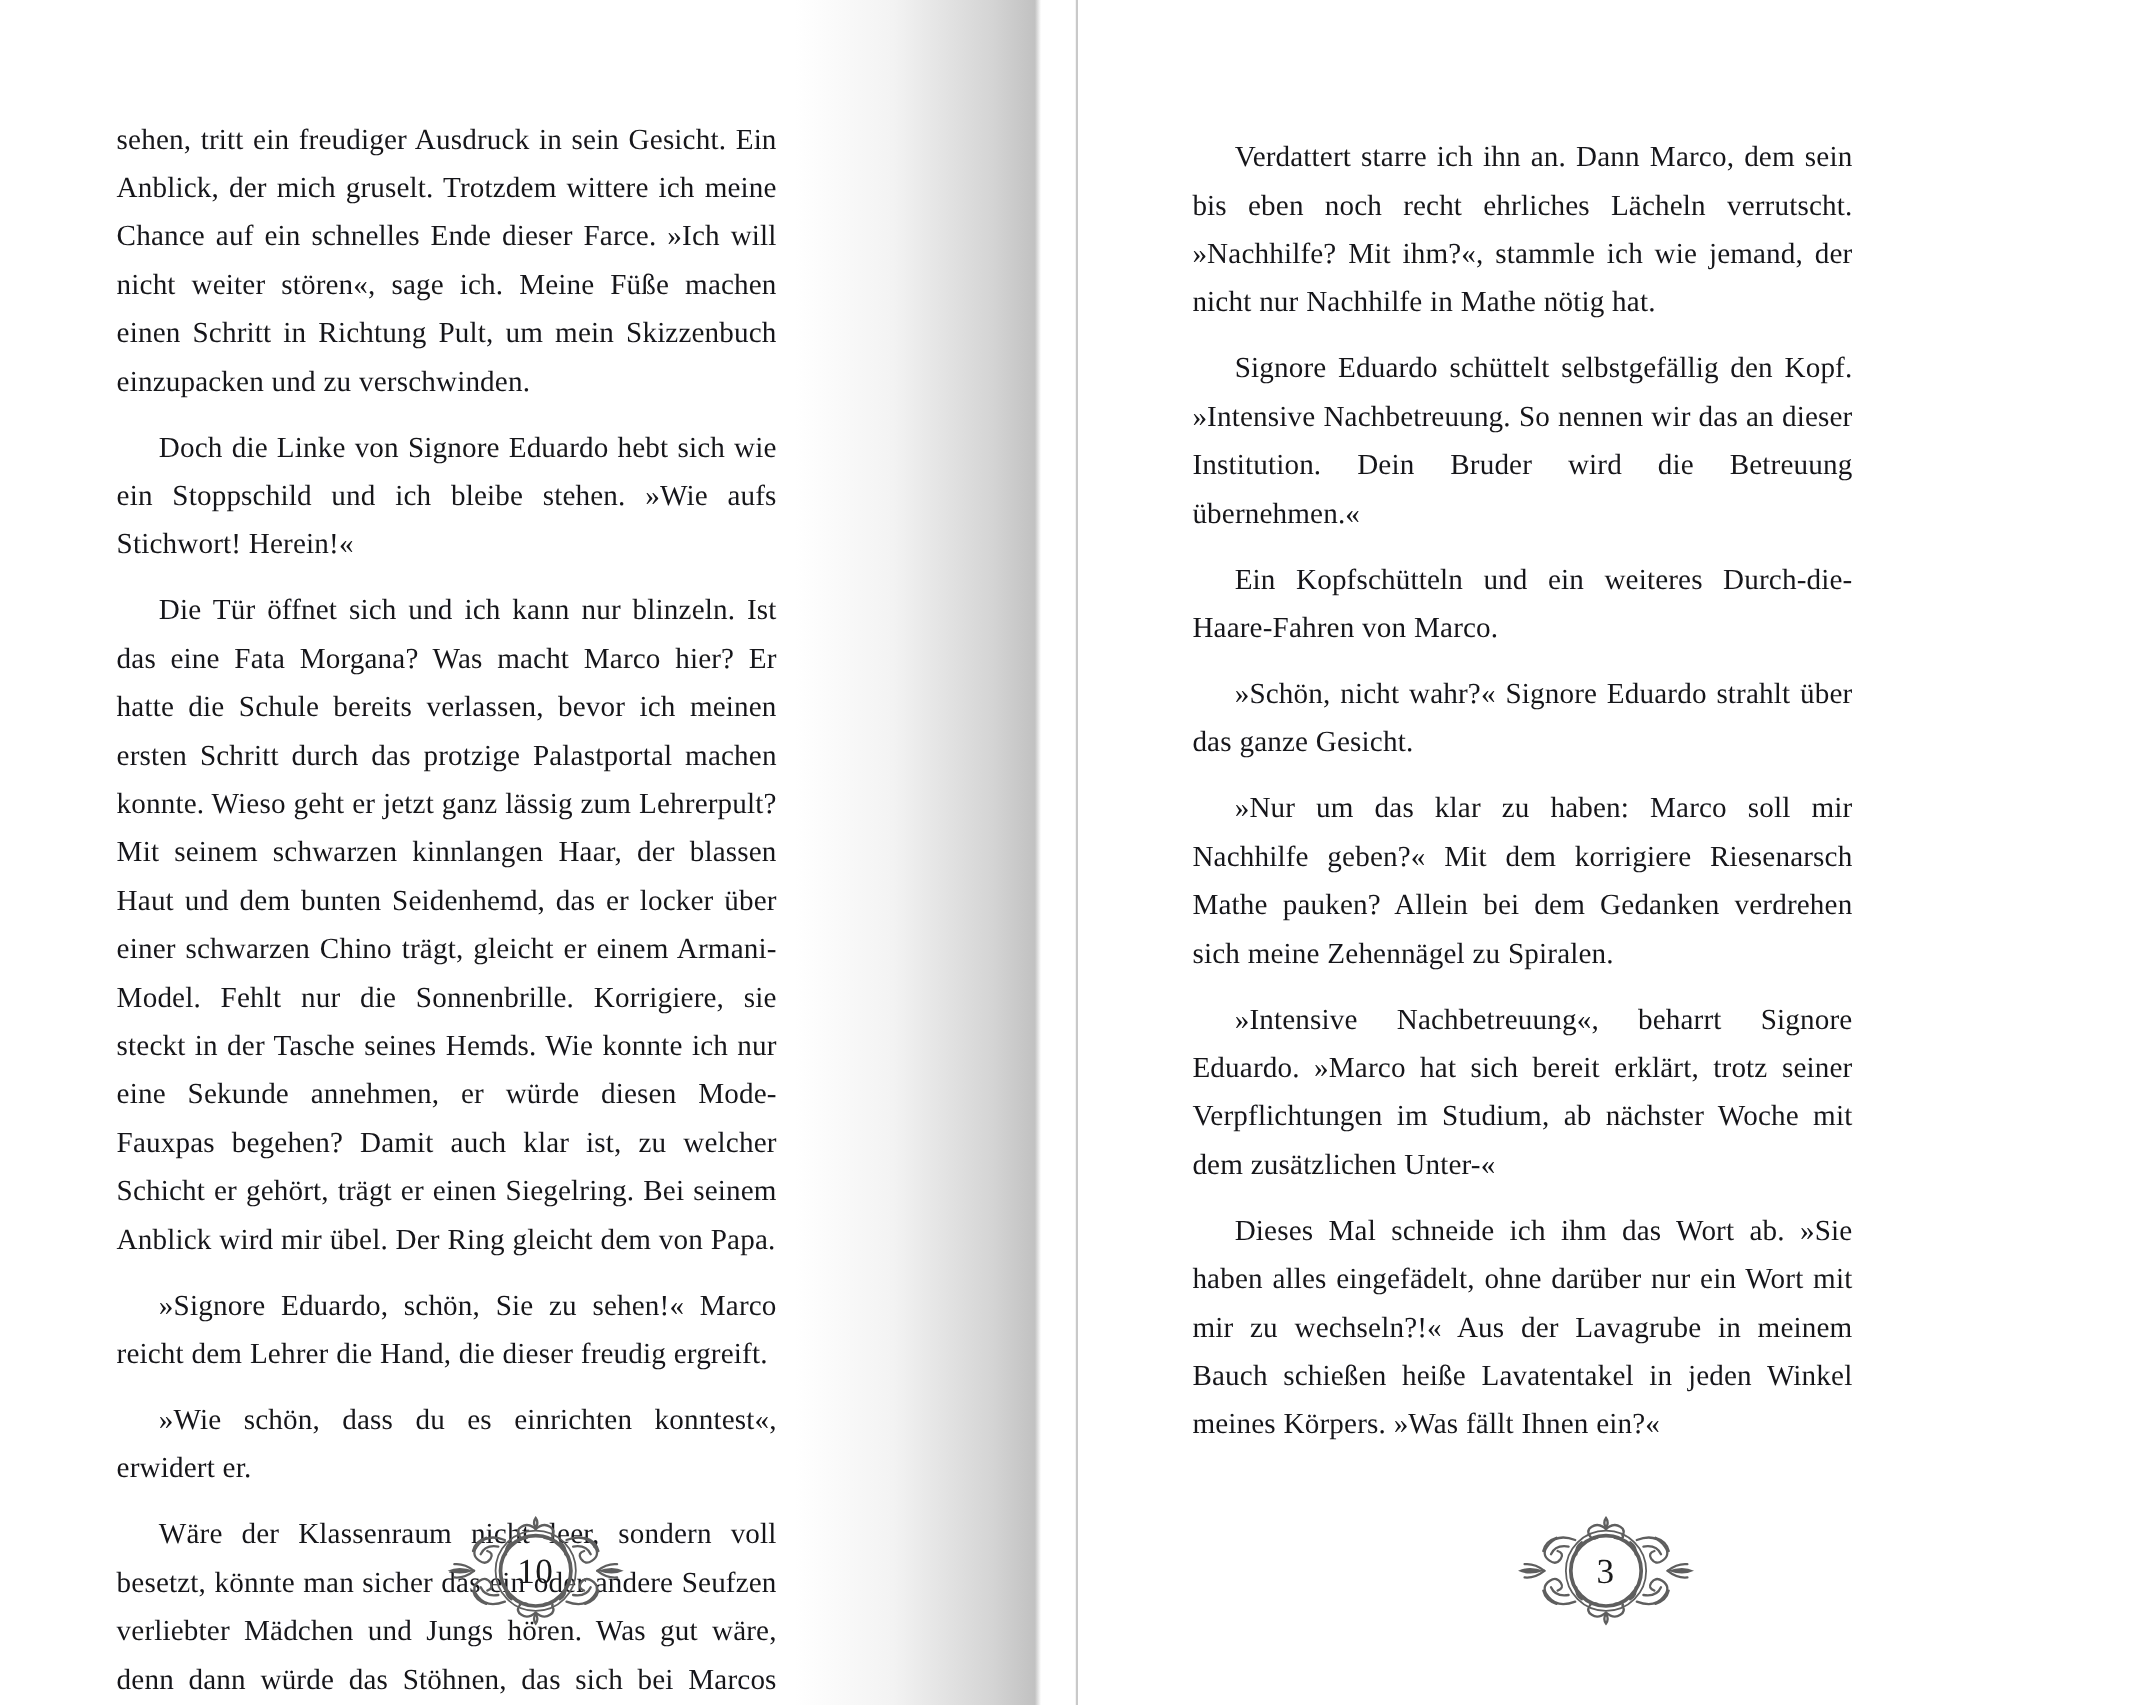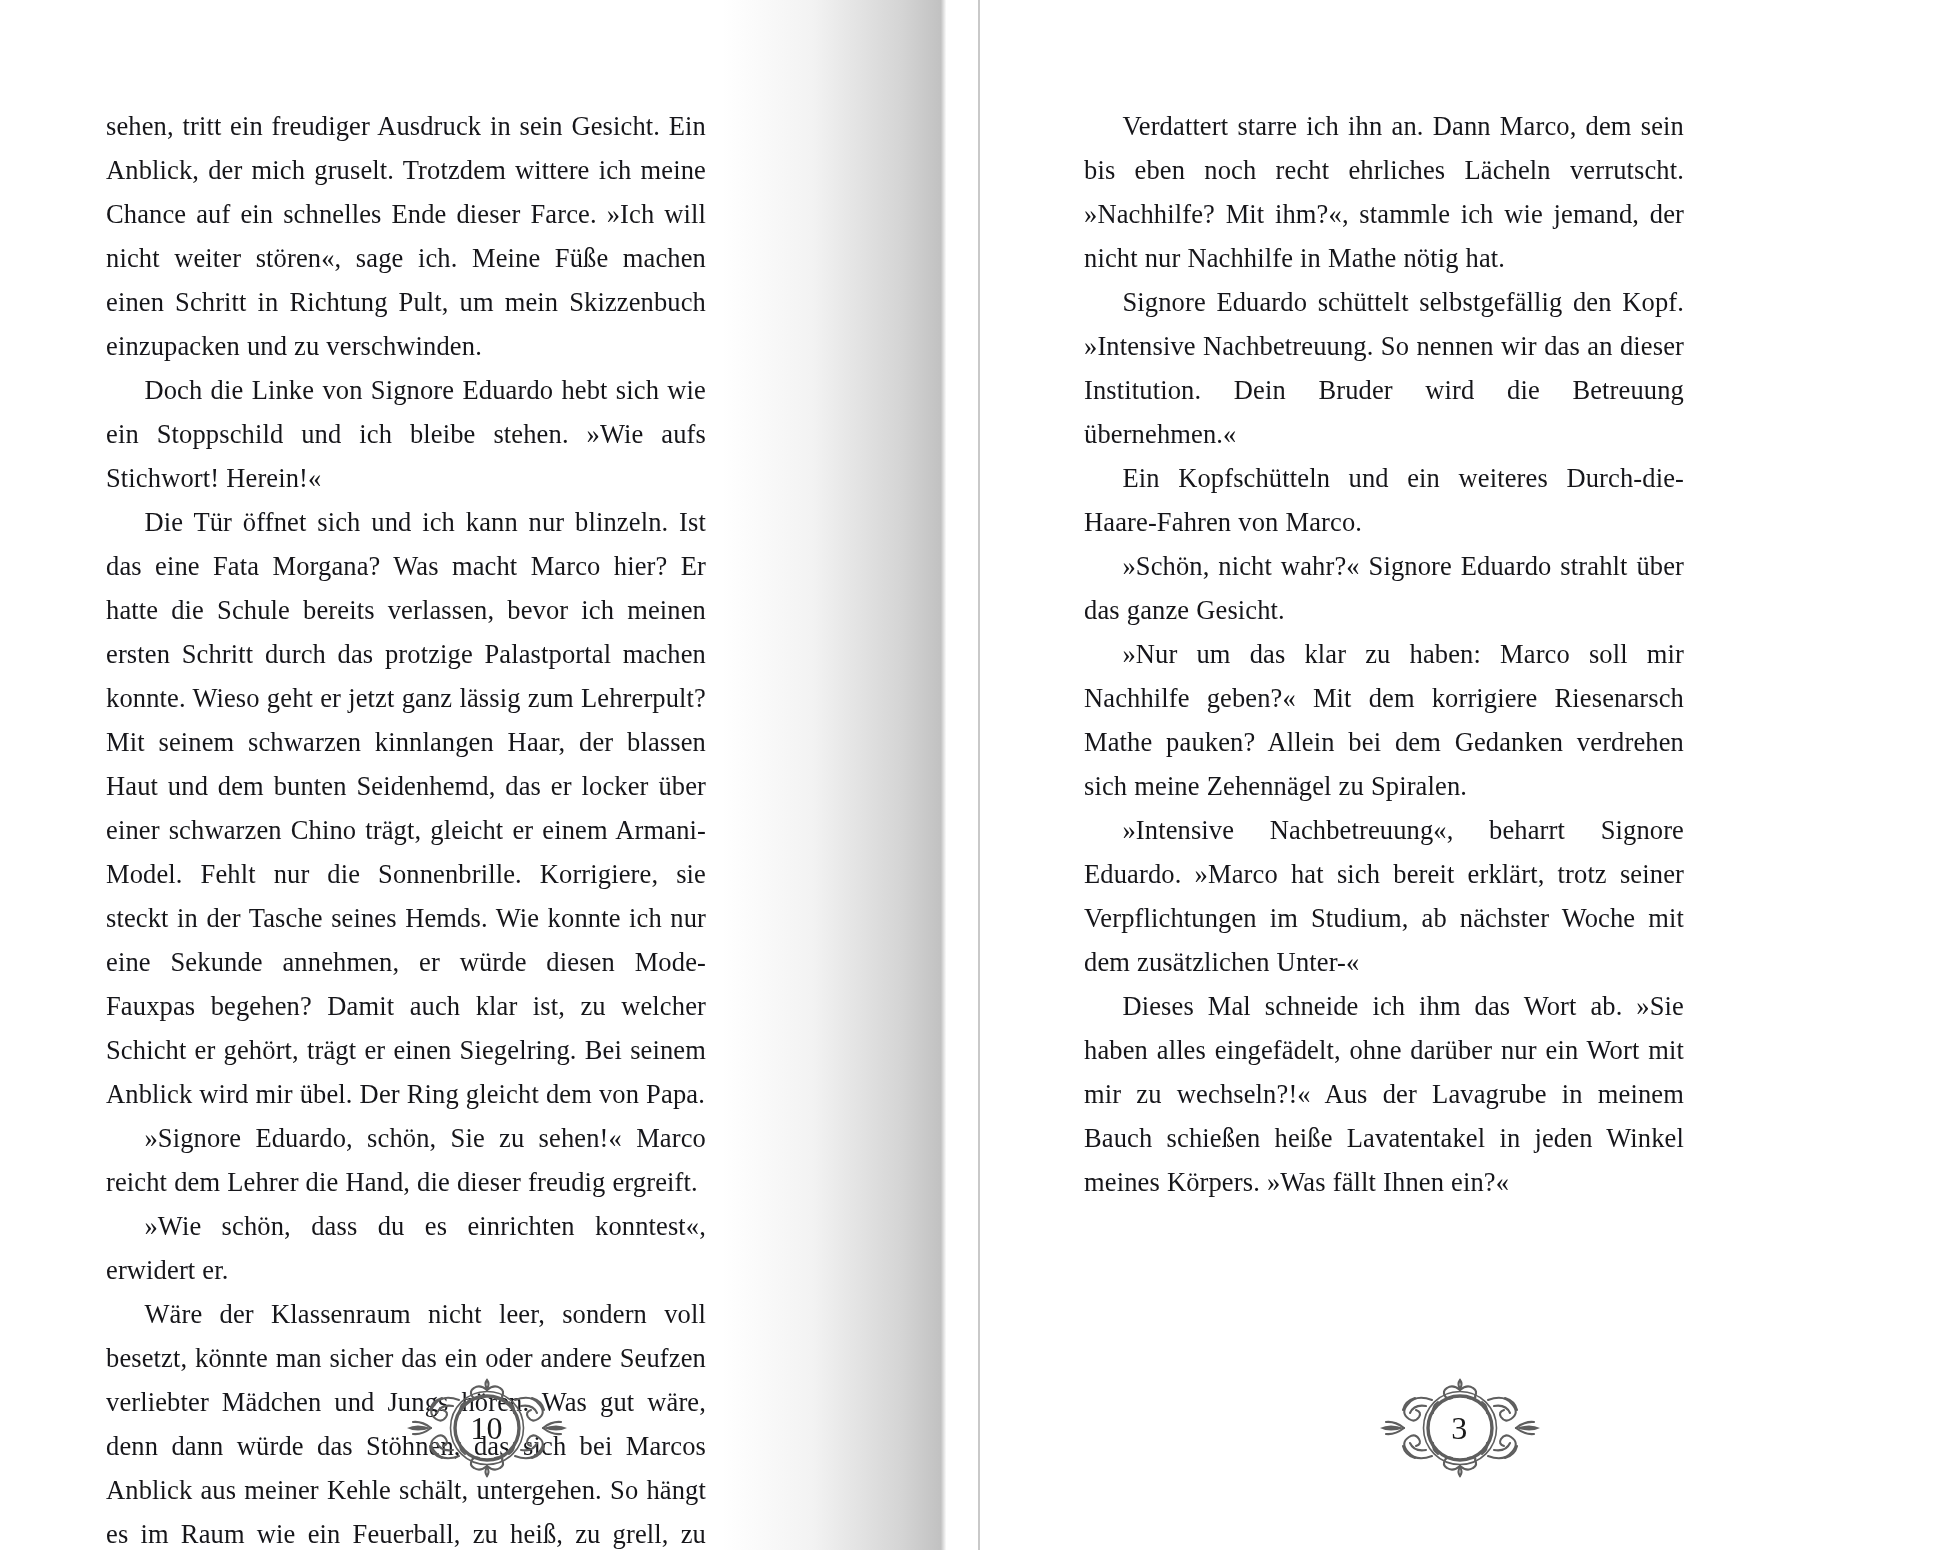--- a/index.html
+++ b/index.html
@@ -77,20 +77,21 @@
   }
   .page-left .textblock  { left: 106px; }
   .page-right .textblock { left: 111px; }
 
   .textblock p {
     margin: 0;
     text-indent: 0;
   }
   .textblock p.indent {
     text-indent: 1.45em;
+    margin-top: 16px;
   }
   
   .textblock p {
     text-align: justify;
   }
 
   
   .folio {
     position: absolute;
     bottom: 62px;

